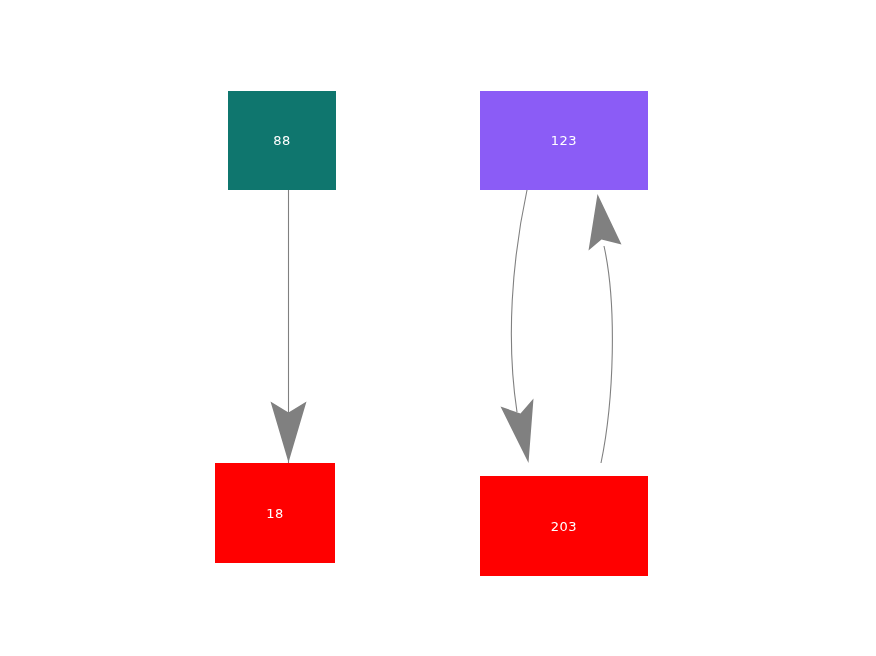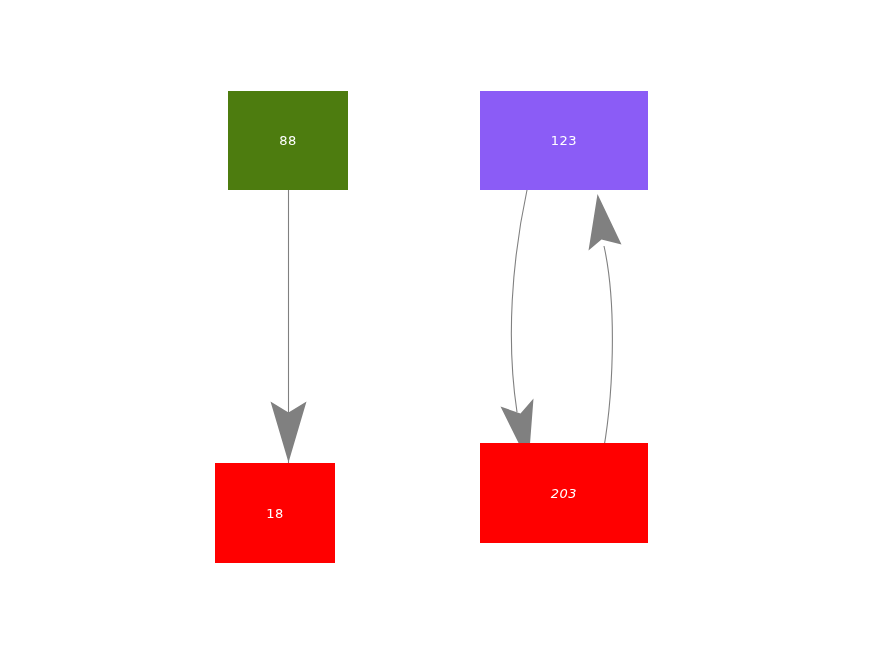--- a/index.html
+++ b/index.html
@@ -54,29 +54,29 @@
       <path d="M 527 190 C 512 260, 506 340, 517 412" stroke="#808080" stroke-width="1.1" fill="none"></path>
       <path d="M 528.5 463 L 500.5 406.5 L 520.5 413.5 L 533.5 398.5 Z" fill="#808080"></path>
     </g>
 
     <g>
       <path d="M 601 463 C 614 400, 617 305, 604 246" stroke="#808080" stroke-width="1.1" fill="none"></path>
       <path d="M 597.5 194 L 588.5 250.5 L 601.5 239.5 L 621.5 244.5 Z" fill="#808080"></path>
     </g>
   </svg>
 
-  <div class="node-rect" style="left:228px; top:91px; width:120px; height:99px; background:#4d7c0f;">
+  <div class="node-rect" style="left:228px; top:91px; width:108px; height:99px; background:#0f766e;">
     <span class="node-label">88</span>
   </div>
 
   <div class="node-rect" style="left:480px; top:91px; width:168px; height:99px; background:#8b5cf6;">
     <span class="node-label">123</span>
   </div>
 
   <div class="node-rect" style="left:215px; top:463px; width:120px; height:100px; background:#ff0000;">
     <span class="node-label">18</span>
   </div>
 
-  <div class="node-rect" style="left:480px; top:443px; width:168px; height:100px; background:#ff0000;font-style:italic;">
+  <div class="node-rect" style="left:480px; top:476px; width:168px; height:100px; background:#ff0000;">
     <span class="node-label">203</span>
   </div>
 
 </div>
 
 </body></html>

